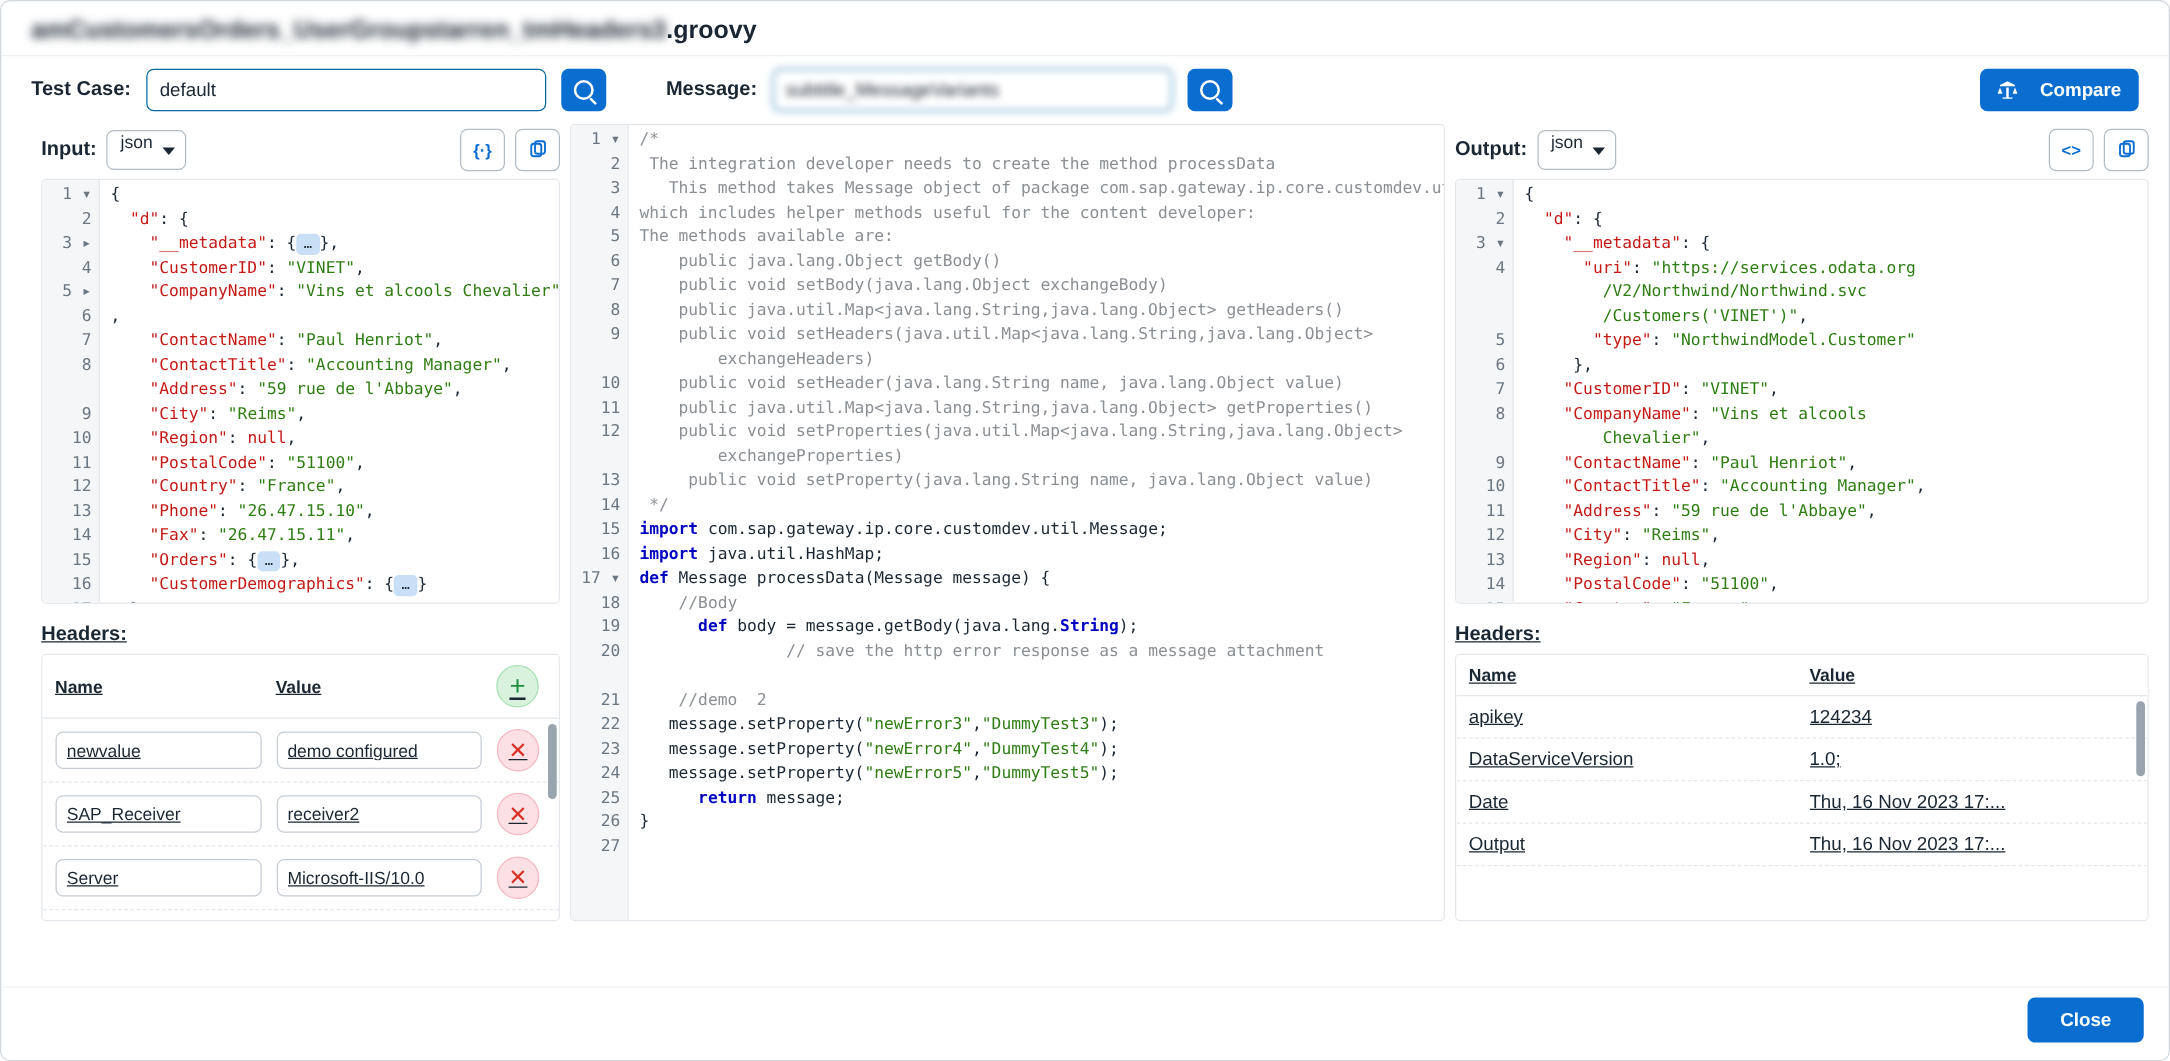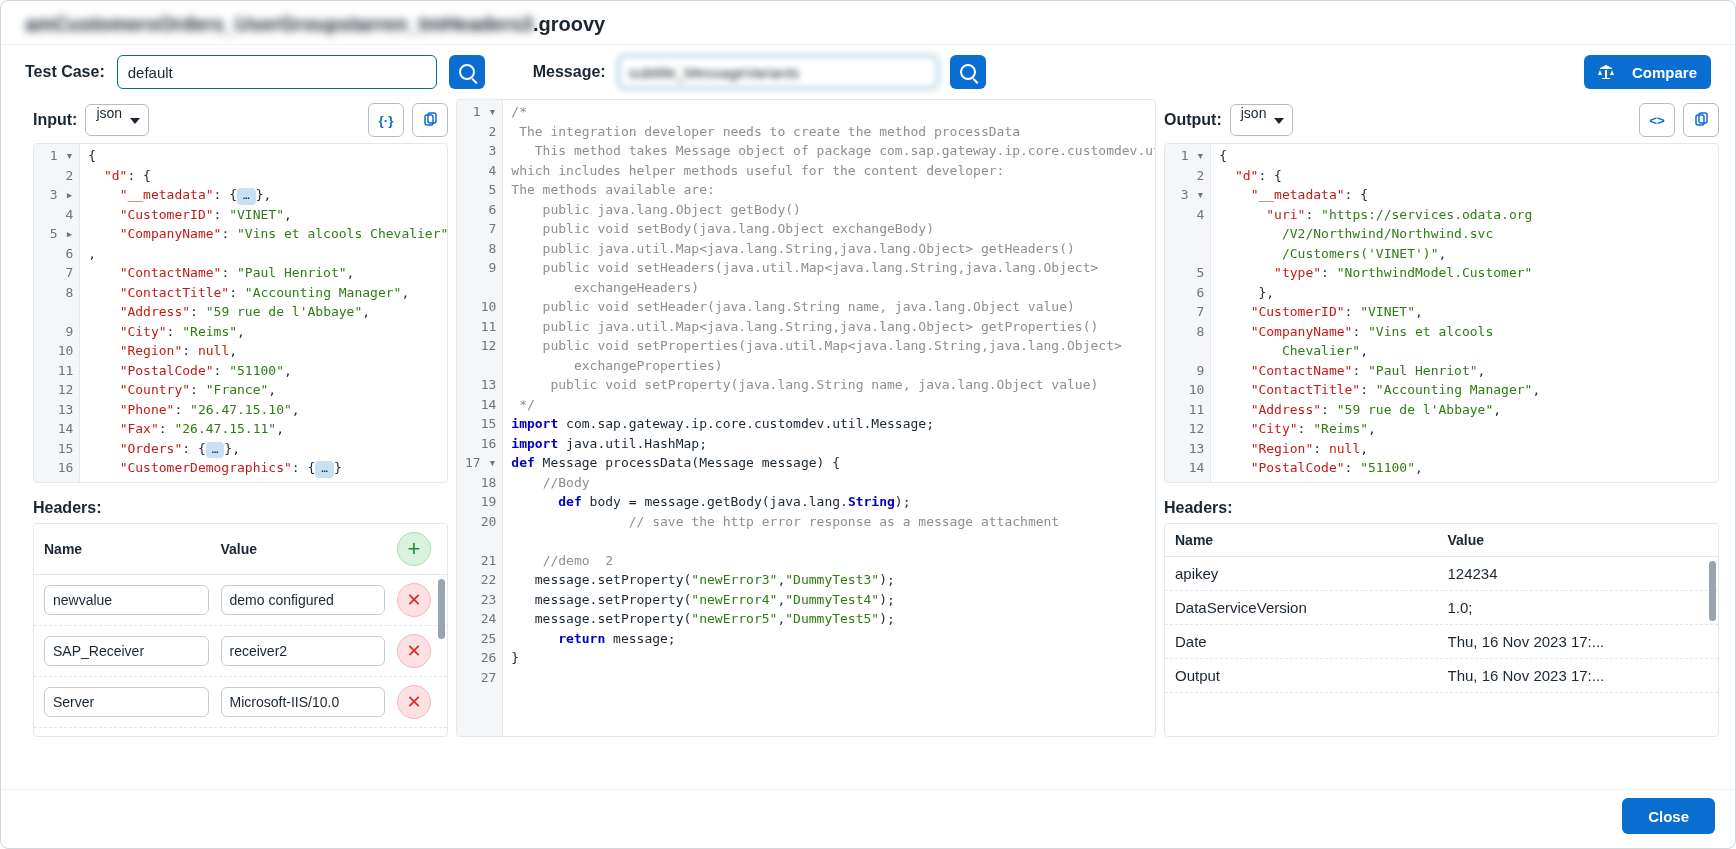--- a/index.html
+++ b/index.html
@@ -112,21 +112,21 @@
 .code {
   padding: 2px 8px; white-space: pre; overflow: auto; flex:1; color:#1a2733;
   position: relative;
 }
 .tok-key { color:#c41a16; } 
 .tok-str { color:#2e7d13; }
 .tok-null { color:#c41a16; }
 .tok-kw { color:#0000c0; font-weight:600;}
 .tok-comment { color:#8a8f94; }
 .pill { display:inline-block; padding:0 6px; background:#c9dff5; border-radius:4px; color:#1a2733; font-size:11px;}
-.hdr-section { margin-top:10px; display:flex; flex-direction:column; min-height:0; flex:1;}
+.hdr-section { margin-top:10px; display:flex; flex-direction:column; min-height:0; flex:1;text-decoration:underline;}
 .hdr-label { font-weight:700; font-size:16px; padding: 6px 0;}
 .table { border:1px solid #e4e8ec; border-radius:4px; overflow:hidden; display:flex; flex-direction:column; flex:1; min-height:0;}
 .table-head, .table-row {
   display:grid; align-items:center; padding: 8px 10px; gap:12px;
 }
 .input-table .table-head, .input-table .table-row { grid-template-columns: 1fr 1fr 40px; }
 .output-table .table-head, .output-table .table-row { grid-template-columns: 1fr 1fr; }
 .table-head { font-weight:700; border-bottom:1px solid #e4e8ec; background:#fff;}
 .table-body { overflow:auto; flex:1; position:relative;}
 .table-row { border-bottom:1px dashed #e4e8ec; }

